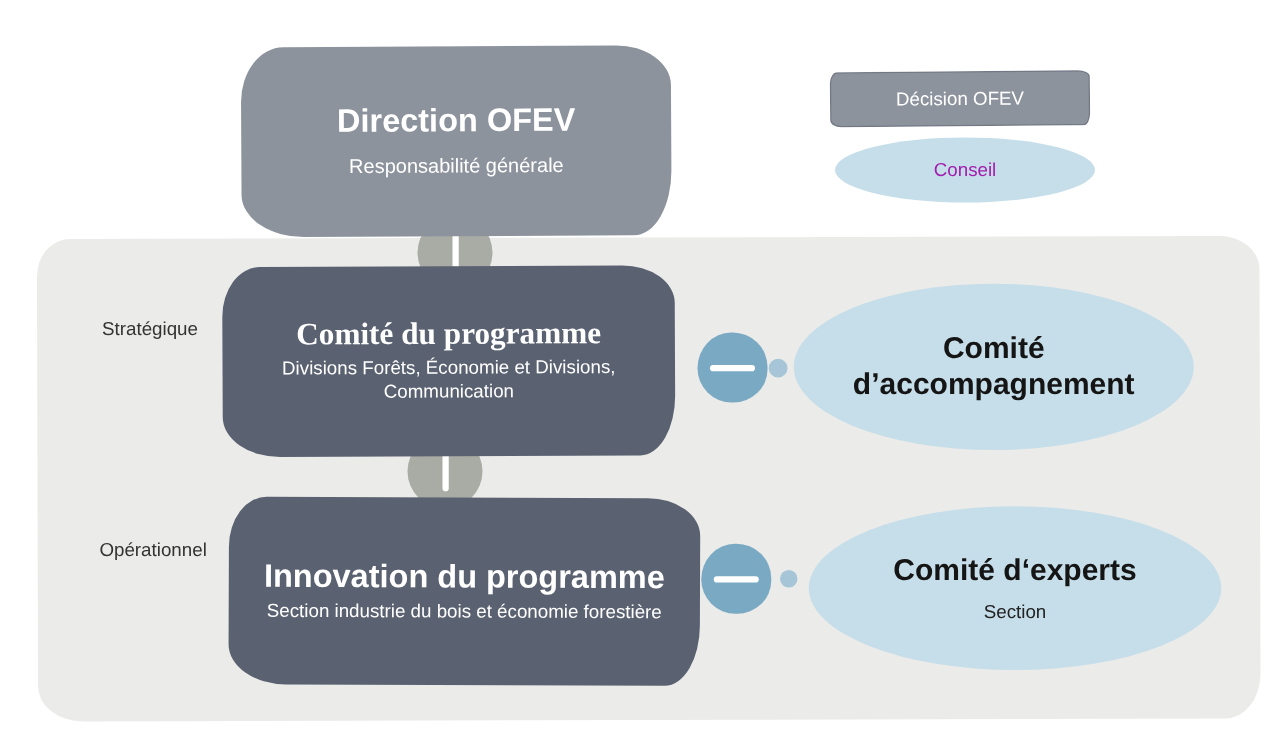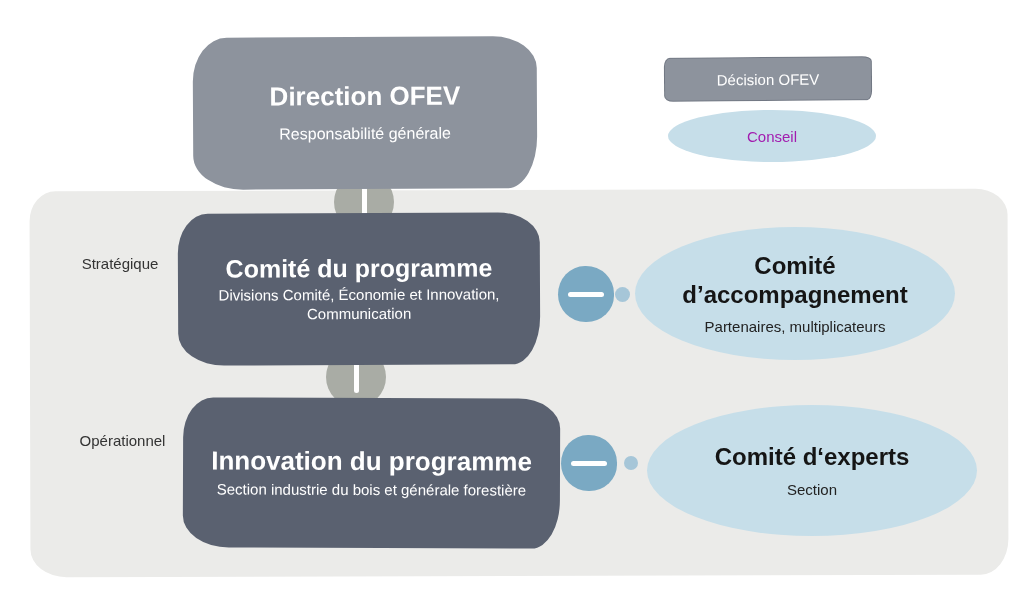--- a/index.html
+++ b/index.html
@@ -33,21 +33,21 @@
     border-radius:30px 42px 28px 46px / 40px 30px 48px 32px;
   }
   .node-title{font-weight:bold;line-height:1.15;}
   .node-sub{line-height:1.25;margin-top:6px;}
 
   .ofev{left:193px;top:37px;width:344px;height:152px;}
   .ofev .node-title{font-size:26px;}
   .ofev .node-sub{font-size:16px;margin-top:12px;}
 
   .comite{left:178px;top:213px;width:362px;height:152px;transform:rotate(-0.25deg);}
-  .comite .node-title{font-size:25px;}
+  .comite .node-title{font-size:25px;font-family:Liberation Serif, serif;}
   .comite .node-sub{font-size:15px;margin-top:3px;}
 
   .dirprog{left:183px;top:398px;width:377px;height:150px;transform:rotate(0.2deg);}
   .dirprog .node-title{font-size:26px;}
   .dirprog .node-sub{font-size:15px;margin-top:4px;}
 
   
   .ellipse{
     background:#c6dee9;border-radius:50%;
     display:flex;flex-direction:column;align-items:center;justify-content:center;
@@ -124,41 +124,40 @@
     <div class="vbar"></div>
   </div>
 
   <div class="abs node node--mid ofev">
     <div class="node-title">Direction OFEV</div>
     <div class="node-sub">Responsabilité générale</div>
   </div>
 
   <div class="abs node node--dark comite">
     <div class="node-title">Comité du programme</div>
-    <div class="node-sub">Divisions Comité, Économie et Innovation, Communication</div>
+    <div class="node-sub">Divisions Forêts, Économie et Divisions, Communication</div>
   </div>
 
   <div class="abs node node--dark dirprog">
     <div class="node-title">Innovation du programme</div>
-    <div class="node-sub">Section industrie du bois et générale forestière</div>
+    <div class="node-sub">Section industrie du bois et économie forestière</div>
   </div>
 
   <div class="abs bcircle bc1">
     <div class="hbar"></div>
   </div>
   <div class="abs bdot bd1"></div>
 
   <div class="abs bcircle bc2">
     <div class="hbar"></div>
   </div>
   <div class="abs bdot bd2"></div>
 
   <div class="abs ellipse accomp">
     <div class="e-title">Comité d’accompagnement</div>
-    <div class="e-sub">Partenaires, multiplicateurs</div>
   </div>
 
   <div class="abs ellipse experts">
     <div class="e-title">Comité d‘experts</div>
     <div class="e-sub">Section</div>
   </div>
 
   <div class="abs legend-box">
     <span>Décision OFEV</span>
   </div>

